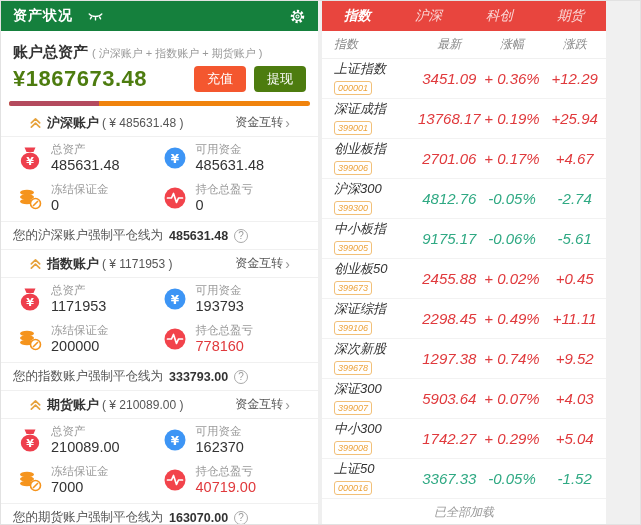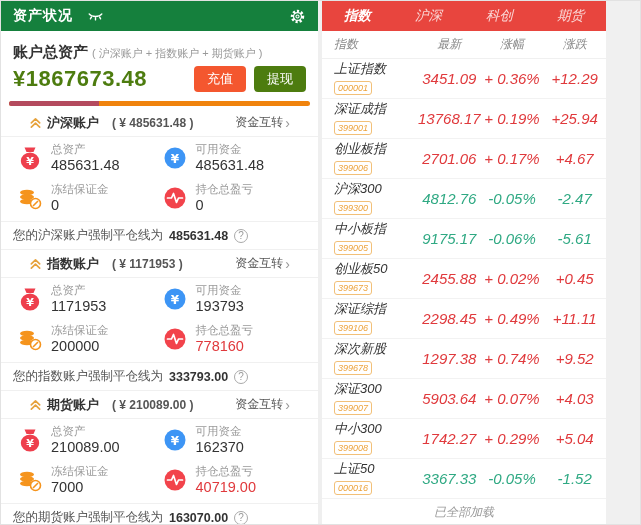--- a/index.html
+++ b/index.html
@@ -25,21 +25,21 @@
   .btn { border:none; color:#fff; font-size:13px; padding:4px 13px; border-radius:4px; cursor:pointer; font-family:inherit; }
   .btn-recharge { background:#f4572f; }
   .btn-withdraw { background:#4d7c0f; }
 
   .progress { height:5px; background:#f0830d; border-radius:3px; margin:7px 8px 3px; overflow:hidden; position:relative; }
   .progress-fill { position:absolute; left:0; top:0; bottom:0; background:#b44a5e; }
 
   .sec-head { height:27px; display:flex; align-items:center; padding:0 28px; }
   .chev2 { display:inline-flex; margin-right:5px; }
   .sec-name { font-size:13px; font-weight:bold; color:#333; }
-  .sec-amt { font-size:12px; color:#555; margin-left:13px;font-weight:bold; }
+  .sec-amt { font-size:12px; color:#555; margin-left:3px; }
   .transfer { margin-left:auto; font-size:12px; color:#555; cursor:pointer; display:flex; align-items:center; }
   .transfer .arr { color:#999; font-size:14px; margin-left:2px; }
 
   .sec-grid { display:grid; grid-template-columns:1fr 1fr; row-gap:4px; padding:3px 12px 5px 16px; border-top:1px solid #f0f0f0; }
   .acct-item { display:flex; align-items:center; height:36px; }
   .ic { width:26px; height:26px; display:inline-flex; flex:0 0 auto; }
   .acct-item-text { margin-left:8px; line-height:1.15; }
   .acct-item-label { font-size:11.5px; color:#999; }
   .acct-item-value { font-size:14.5px; color:#333; font-weight:500; margin-top:1px; }
   .acct-item-value.val-red { color:#e0393c; }
@@ -425,21 +425,21 @@
     <div class="idx-chg">+4.67</div>
   </div>
 
   <div class="idx-row down">
     <div class="idx-name-cell">
       <div class="idx-name">沪深300</div>
       <div class="idx-code">399300</div>
     </div>
     <div class="idx-price">4812.76</div>
     <div class="idx-pct">-0.05%</div>
-    <div class="idx-chg">-2.47</div>
+    <div class="idx-chg">-2.74</div>
   </div>
 
   <div class="idx-row down">
     <div class="idx-name-cell">
       <div class="idx-name">中小板指</div>
       <div class="idx-code">399005</div>
     </div>
     <div class="idx-price">9175.17</div>
     <div class="idx-pct">-0.06%</div>
     <div class="idx-chg">-5.61</div>

